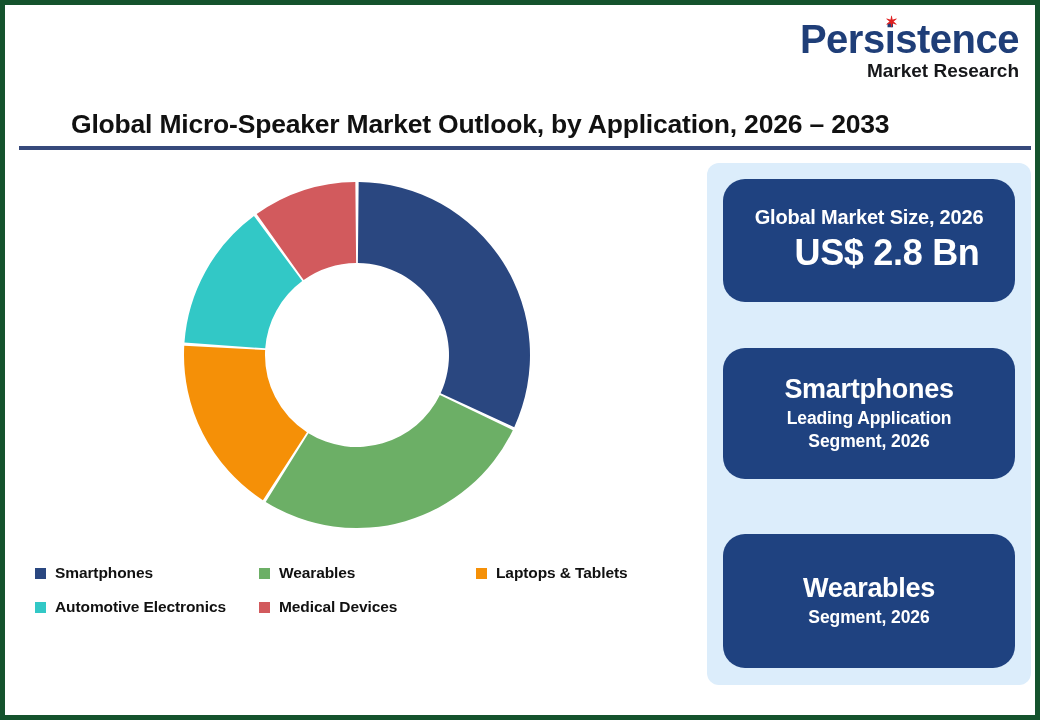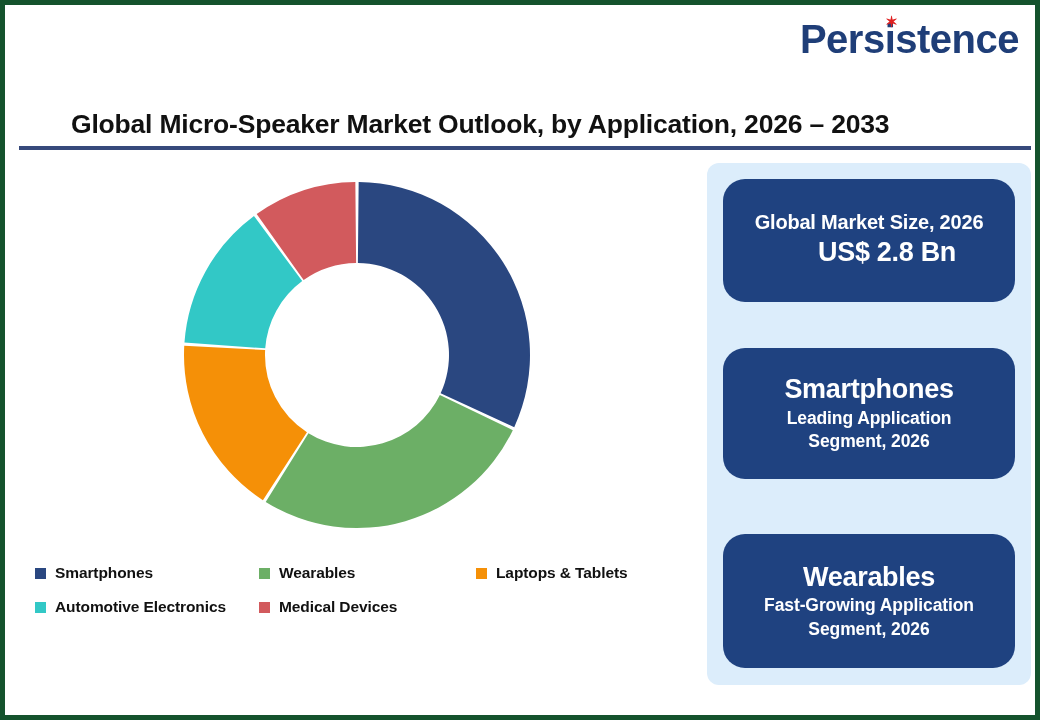--- a/index.html
+++ b/index.html
@@ -135,21 +135,21 @@
   #card-1 { top: 185px; height: 131px; }
   #card-2 { top: 371px; height: 134px; }
 
   .card-kicker {
     font-size: 20px;
     font-weight: bold;
     line-height: 1.25;
     letter-spacing: -0.2px;
   }
   .card-value {
-    font-size: 27px;
+    font-size: 36px;
     font-weight: bold;
     line-height: 1.3;
     letter-spacing: -0.3px;
     margin-left: 36px;
   }
   .card-head {
     font-size: 27px;
     font-weight: bold;
     line-height: 1.25;
     letter-spacing: -0.3px;
@@ -178,20 +178,21 @@
 </head>
 <body>
 
 <div id="page">
 
   <div id="logo">
     <span id="logo-word">
       <span>Persistence</span>
       <span id="logo-star">✶</span>
     </span>
+    <span id="logo-sub">Market Research</span>
   </div>
 
   <div id="title">Global Micro-Speaker Market Outlook, by Application, 2026 – 2033</div>
   <div id="title-rule"></div>
 
   <div id="chart-area">
     <svg id="donut-svg" width="400" height="390" viewBox="0 0 400 390">
       <g id="donut-slices" transform="translate(200,195)">
           <path d="M 1.6606552789952083 -172.99202936564546 A 173 173 0 0 1 157.23494065925647 72.1538178884534 L 83.61626902110748 38.37081644935094 A 92 92 0 0 0 0.8831230385408044 -91.9957612811525 Z" fill="#2A4780"></path>
           <path d="M 155.8207954028077 75.15902953096415 A 173 173 0 0 1 -91.2916270252182 146.95182487838812 L -48.54814847583858 78.14779126480755 A 92 92 0 0 0 82.86423801767808 39.96896368120637 Z" fill="#6CAF66"></path>
@@ -237,20 +238,19 @@
     </div>
 
     <div class="stat-card" id="card-1">
       <div class="card-head">Smartphones</div>
       <div class="card-sub">Leading Application</div>
       <div class="card-sub">Segment, 2026</div>
     </div>
 
     <div class="stat-card" id="card-2">
       <div class="card-head">Wearables</div>
-      <div class="card-sub">Fast-Growing Application</div>
       <div class="card-sub">Segment, 2026</div>
     </div>
 
   </div>
 
 
 </div>
 
 </body></html>

